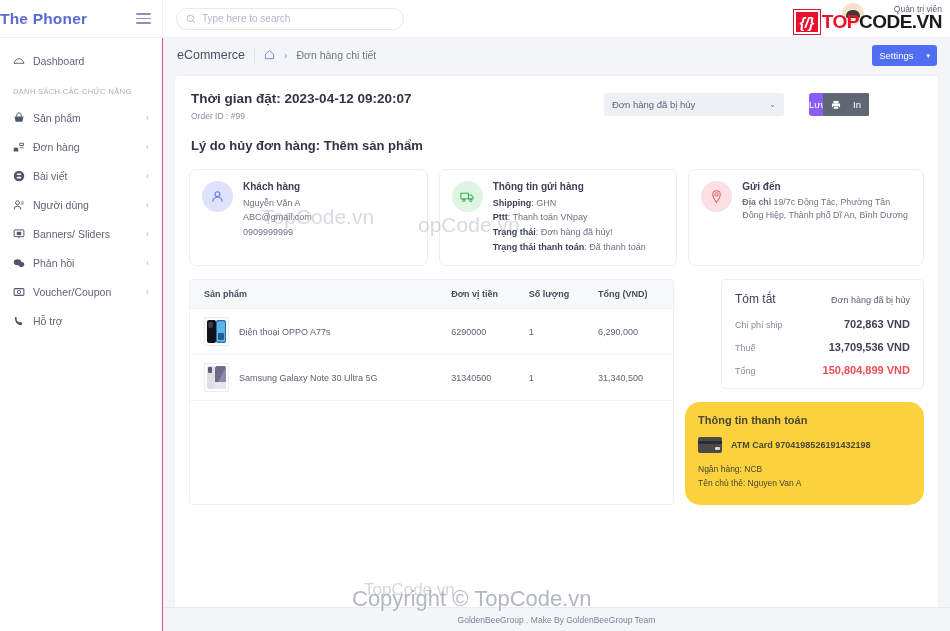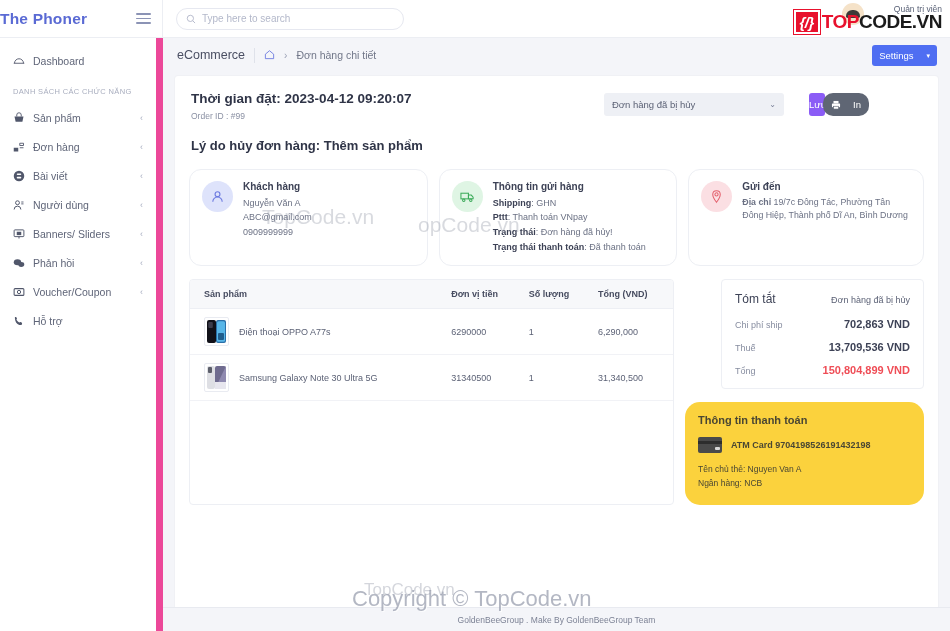--- a/index.html
+++ b/index.html
@@ -57,21 +57,21 @@
     font-size: 15px; font-style: italic; margin-right: 2px;
     border: 2px solid #fff; box-shadow: 0 0 0 1px #e8112d;
   }
   .wm-top { color: #e8112d; }
   .wm-code { color: #1b1b1b; }
   .wm-vn { color: #1b1b1b; }
 
   
   .sidebar {
     position: absolute; top: 38px; left: 0; width: 163px; height: 593px;
-    background: #ffffff; border-right: 7px solid #ec4899; padding-top: 8px;
+    background: #ffffff; border-right: 1px solid #ec4899; padding-top: 8px;
   }
   .nav-item {
     display: flex; align-items: center; height: 29px; padding: 0 13px;
     font-size: 10.5px; color: #5f6578; cursor: pointer; position: relative;
   }
   .nav-ico {
     width: 20px; font-size: 11px; color: #51576b; display: flex; align-items: center;
   }
   .nav-label { flex: 1; }
   .nav-caret { font-size: 9px; color: #a9aec1; }
@@ -116,29 +116,29 @@
     display:flex; align-items:center; justify-content:space-between; cursor:pointer;
   }
   .sel-caret { font-size: 8px; color: #7a8098; }
   .btn-save {
     position: absolute; right: 113px; top: 17px; width: 16px; height: 23px;
     background: #8b5cf6; color: #fff; border: none; border-radius: 3px;
     font-size: 9.5px; cursor: pointer; font-family: "Liberation Sans", sans-serif;
   }
   .btn-print {
     position: absolute; right: 69px; top: 17px; height: 23px;
-    background: #5f6674; color: #fff; border: none; border-radius: 10px;
+    background: #5f6674; color: #fff; border: none; border-radius: 1px;
     font-size: 9.5px; cursor: pointer; padding: 0 8px; display: flex;
     align-items: center; gap: 12px; font-family: "Liberation Sans", sans-serif;
   }
 
   
   .info-row { display: flex; gap: 11px; padding: 16px 14px 0 14px; }
   .info-card {
-    background: #fff; border: 1px solid #edeff4; border-radius: 12px;
+    background: #fff; border: 1px solid #edeff4; border-radius: 7px;
     padding: 11px 12px; display: flex; gap: 10px; min-height: 85px;
   }
   .ic-1 { width: 243px; }
   .ic-2 { width: 243px; }
   .ic-3 { width: 240px; }
   .circ { width: 31px; height: 31px; border-radius: 50%; flex: 0 0 31px;
           display: flex; align-items: center; justify-content: center; }
   .circ-blue { background: #dee3fb; }
   .circ-green { background: #dff5e4; }
   .circ-red { background: #fbdfe3; }
@@ -534,22 +534,22 @@
               <span class="sum-val total">150,804,899 VND</span>
             </div>
           </div>
 
           <div class="pay-card">
             <div class="pay-title">Thông tin thanh toán</div>
             <div class="pay-row">
               <div class="card-ico"></div>
               <span class="pay-num">ATM Card 9704198526191432198</span>
             </div>
+            <div class="pay-line">Ngân hàng: NCB</div>
             <div class="pay-line">Tên chủ thẻ: Nguyen Van A</div>
-            <div class="pay-line">Ngân hàng: NCB</div>
           </div>
 
         </div>
       </div>
     </div>
   </div>
 
   <div class="footer">
     <span>GoldenBeeGroup . Make By GoldenBeeGroup Team</span>
   </div>

